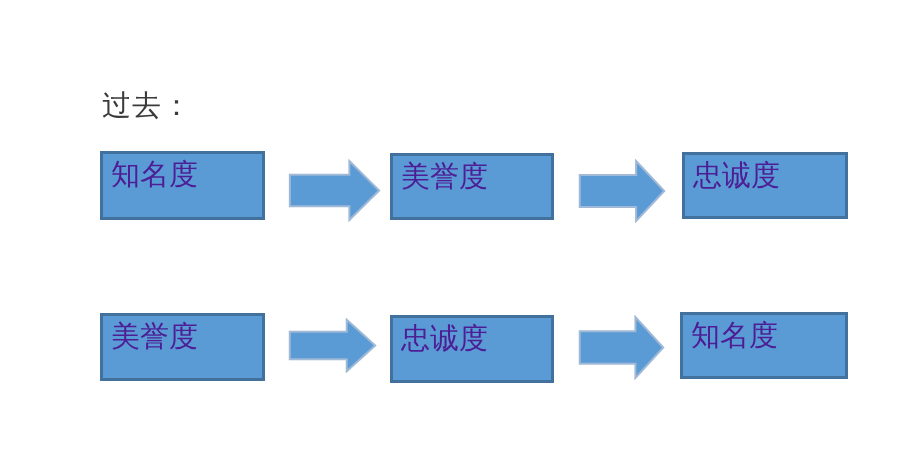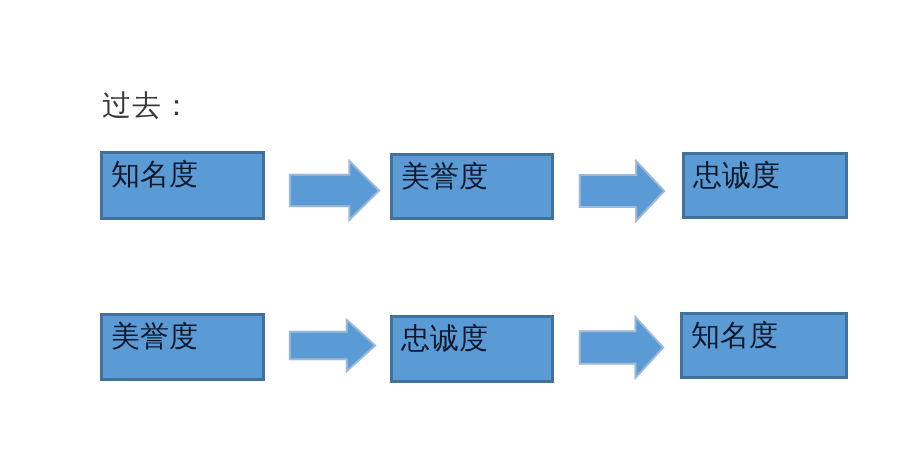--- a/index.html
+++ b/index.html
@@ -24,21 +24,21 @@
     font-size:29px;
     line-height:1.05;
     color:var(--text-color);
     letter-spacing:1px;
     white-space:nowrap;
   }
   .flow-box{
     position:absolute;
     background:var(--box-fill);
     border:3px solid var(--box-border);
-    color:#0f172a;
+    color:#4c1d95;
     font-size:29px;
     line-height:1.1;
     padding:5px 6px 0 8px;
     overflow:hidden;
     white-space:nowrap;
   }
   .flow-arrow{
     position:absolute;
     display:block;
   }

